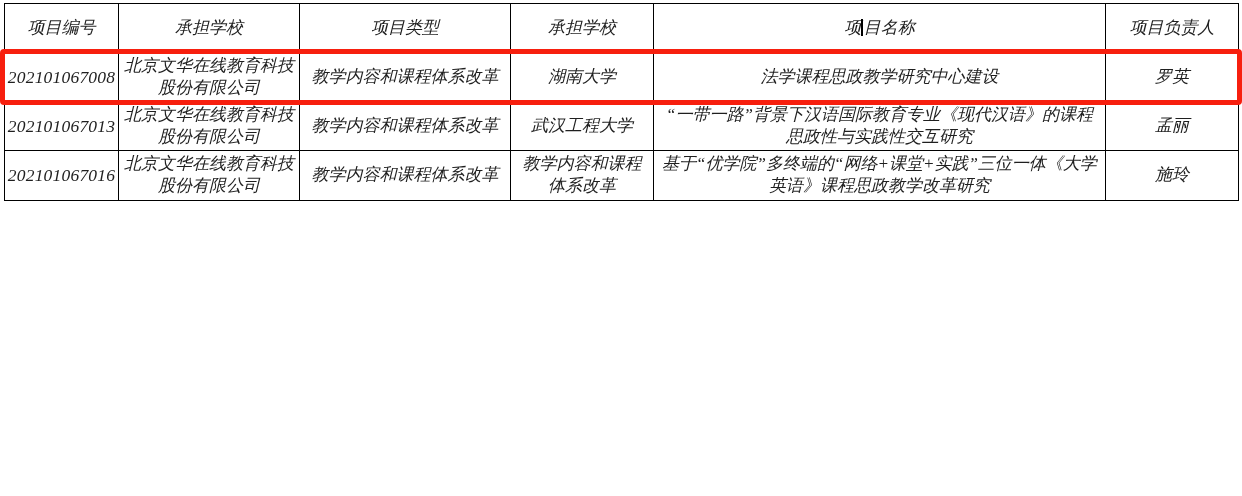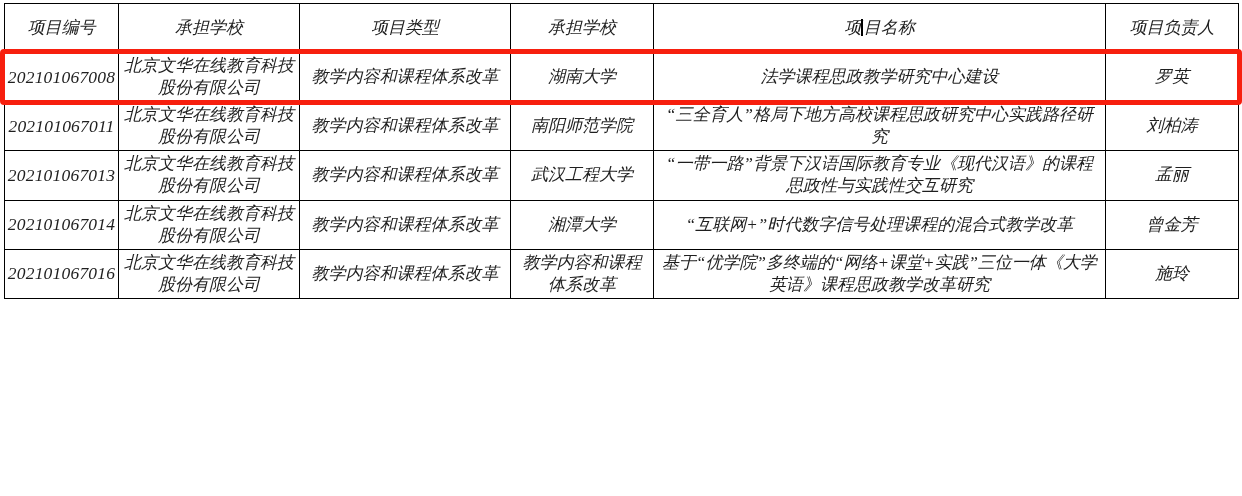--- a/index.html
+++ b/index.html
@@ -96,42 +96,26 @@
     <tbody>
       <tr>
         <td class="id-cell">202101067008</td>
         <td>北京文华在线教育科技股份有限公司</td>
         <td>教学内容和课程体系改革</td>
         <td>湖南大学</td>
         <td>法学课程思政教学研究中心建设</td>
         <td>罗英</td>
       </tr>
       <tr>
-        <td class="id-cell">202101067011</td>
-        <td>北京文华在线教育科技股份有限公司</td>
-        <td>教学内容和课程体系改革</td>
-        <td>南阳师范学院</td>
-        <td>“三全育人”格局下地方高校课程思政研究中心实践路径研究</td>
-        <td>刘柏涛</td>
-      </tr>
-      <tr>
         <td class="id-cell">202101067013</td>
         <td>北京文华在线教育科技股份有限公司</td>
         <td>教学内容和课程体系改革</td>
         <td>武汉工程大学</td>
         <td>“一带一路”背景下汉语国际教育专业《现代汉语》的课程思政性与实践性交互研究</td>
         <td>孟丽</td>
-      </tr>
-      <tr>
-        <td class="id-cell">202101067014</td>
-        <td>北京文华在线教育科技股份有限公司</td>
-        <td>教学内容和课程体系改革</td>
-        <td>湘潭大学</td>
-        <td>“互联网+”时代数字信号处理课程的混合式教学改革</td>
-        <td>曾金芳</td>
       </tr>
       <tr>
         <td class="id-cell">202101067016</td>
         <td>北京文华在线教育科技股份有限公司</td>
         <td>教学内容和课程体系改革</td>
         <td>教学内容和课程体系改革</td>
         <td>基于“优学院”多终端的“网络+课堂+实践”三位一体《大学英语》课程思政教学改革研究</td>
         <td>施玲</td>
       </tr>
     </tbody>

